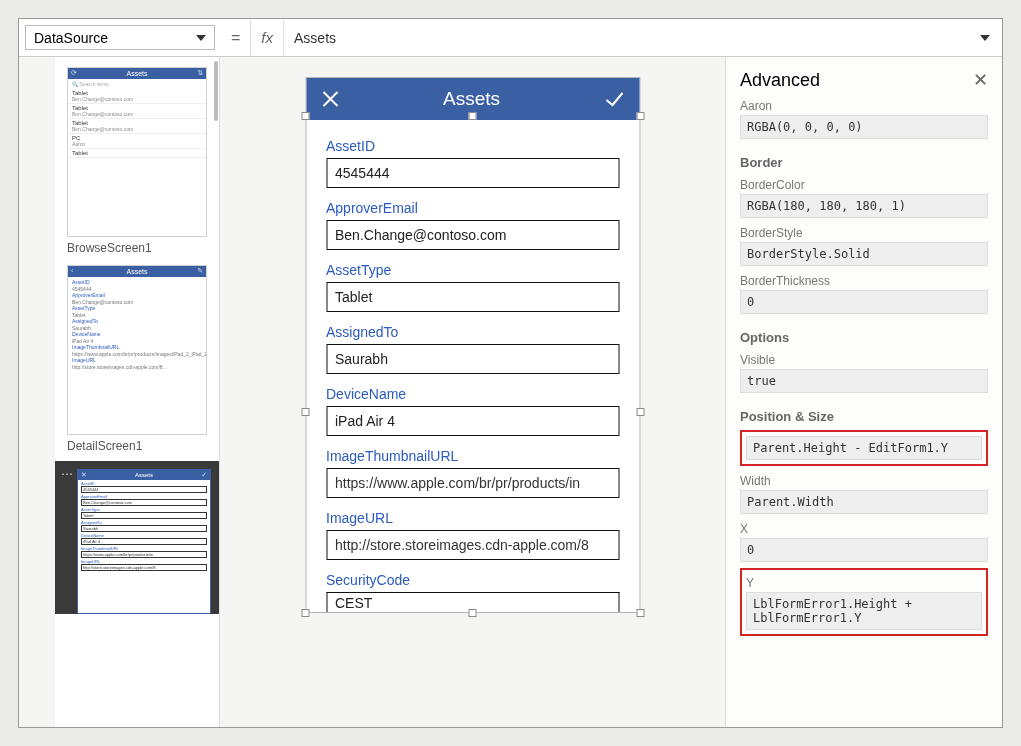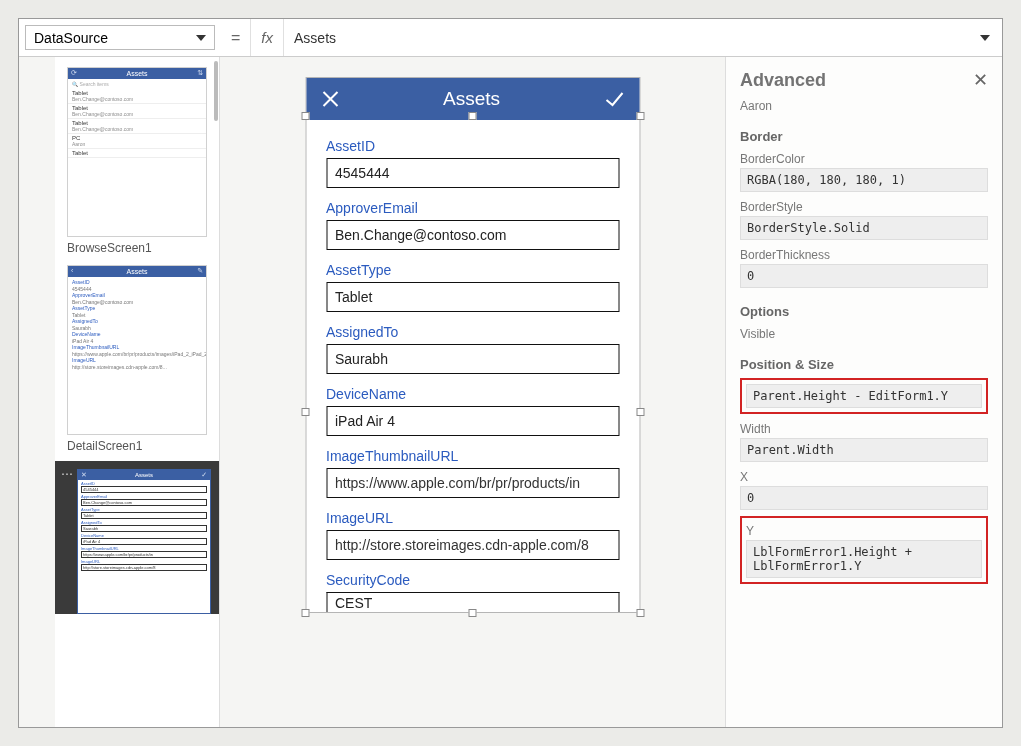--- a/index.html
+++ b/index.html
@@ -208,21 +208,21 @@
     padding: 12px 14px;
     overflow: hidden;
     font-size: 13px;
     color:#555;
     position:relative;
   }
   .adv-header {
     display:flex; justify-content:space-between; align-items:center;
     margin-bottom: 8px;
   }
-  .adv-title { font-size: 18px; color:#737373; font-weight:700; }
+  .adv-title { font-size: 18px; color:#000000; font-weight:400; }
   .adv-close { font-size:18px; color:#666; cursor:pointer; font-weight:300; }
   .adv-lab { font-size:12px; color:#777; margin-top:8px; margin-bottom:2px; }
   .adv-val {
     background:#eeeeee;
     border:1px solid #ddd;
     padding:4px 6px;
     font-family: Consolas, monospace;
     font-size:12px;
     color:#333;
     white-space:pre-wrap;
@@ -433,31 +433,33 @@
       </div>
     </div>
 
     <div class="adv-panel">
       <div class="adv-header">
         <span class="adv-title">Advanced</span>
         <span class="adv-close">✕</span>
       </div>
 
       <div class="adv-lab" style="margin-top:0;">Aaron</div>
+      <div class="adv-val">RGBA(0, 0, 0, 0)</div>
 
       <div class="adv-section">Border</div>
       <div class="adv-lab">BorderColor</div>
       <div class="adv-val">RGBA(180, 180, 180, 1)</div>
       <div class="adv-lab">BorderStyle</div>
       <div class="adv-val">BorderStyle.Solid</div>
       <div class="adv-lab">BorderThickness</div>
       <div class="adv-val">0</div>
 
       <div class="adv-section">Options</div>
       <div class="adv-lab">Visible</div>
+      <div class="adv-val">true</div>
 
       <div class="adv-section">Position &amp; Size</div>
 
       <div class="highlight-box">
         <div class="adv-val">Parent.Height - EditForm1.Y</div>
       </div>
 
       <div class="adv-lab">Width</div>
       <div class="adv-val">Parent.Width</div>
       <div class="adv-lab">X</div>

